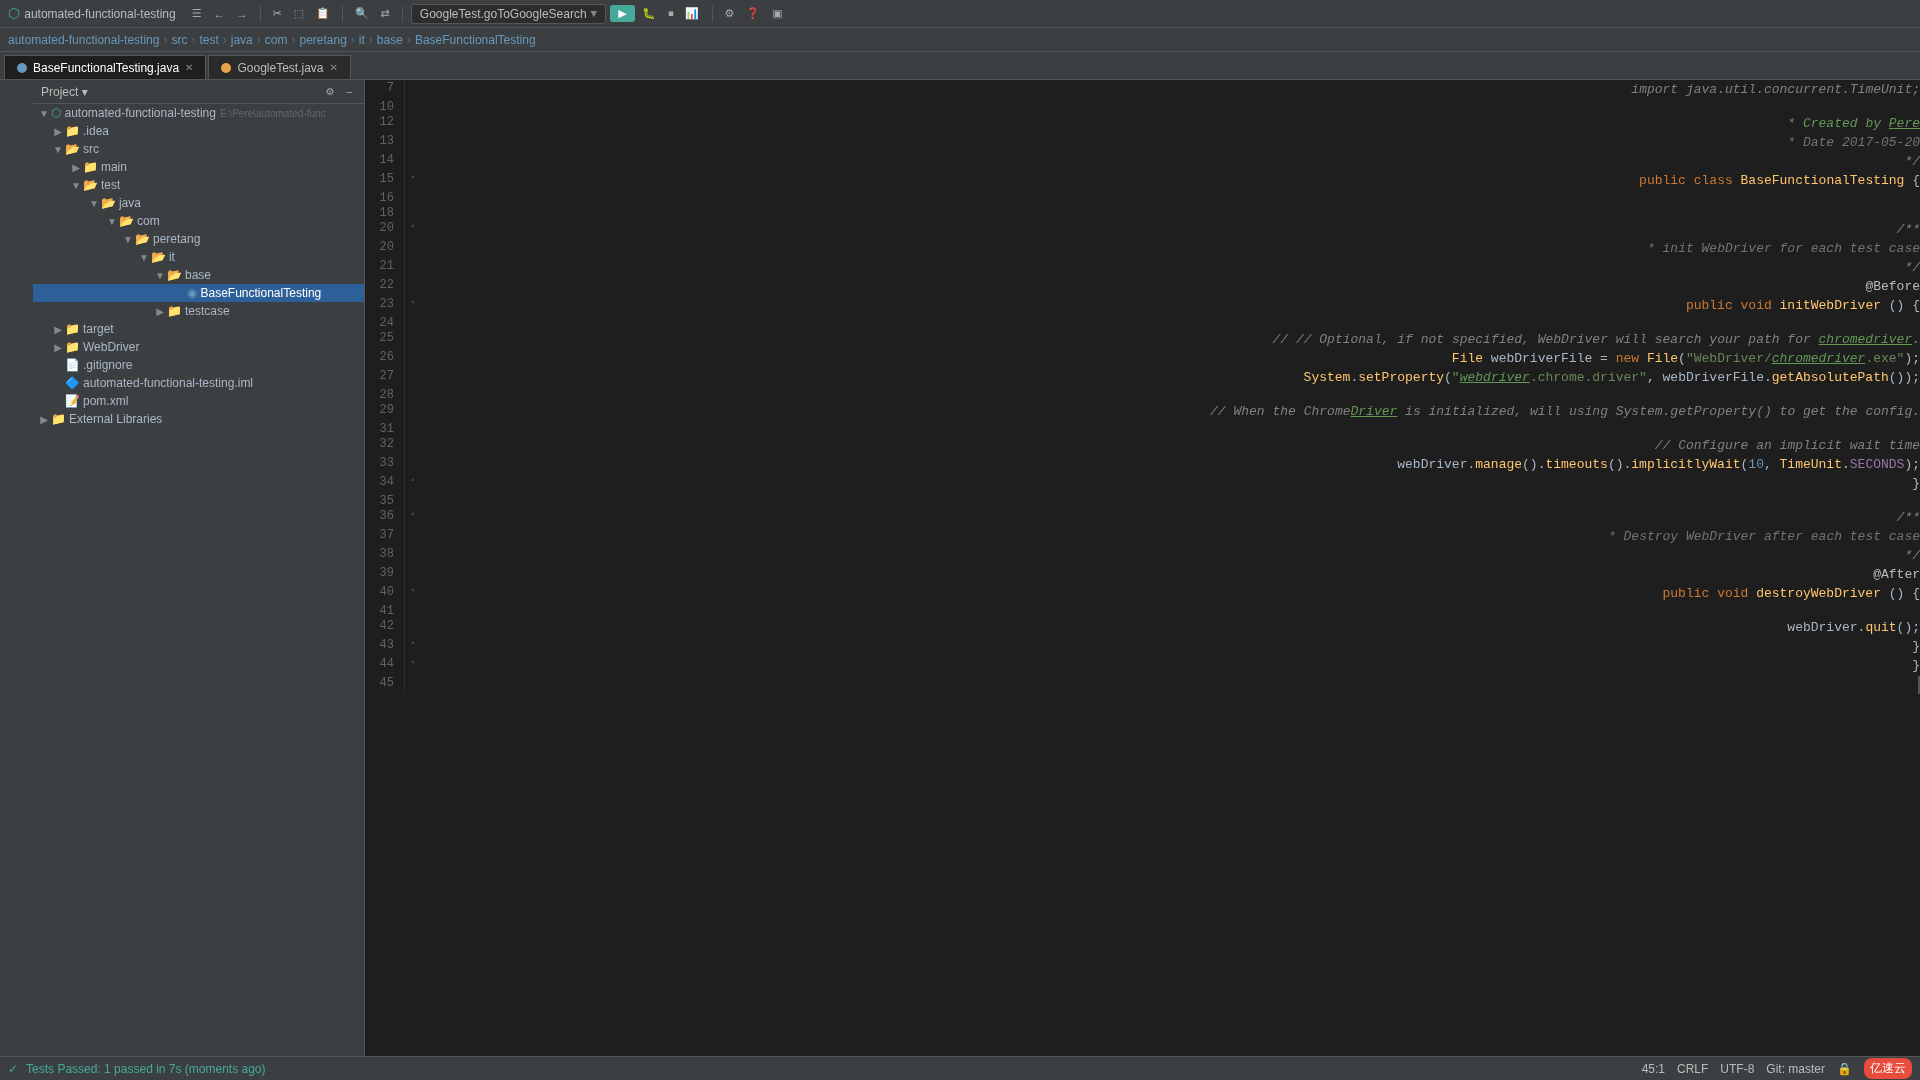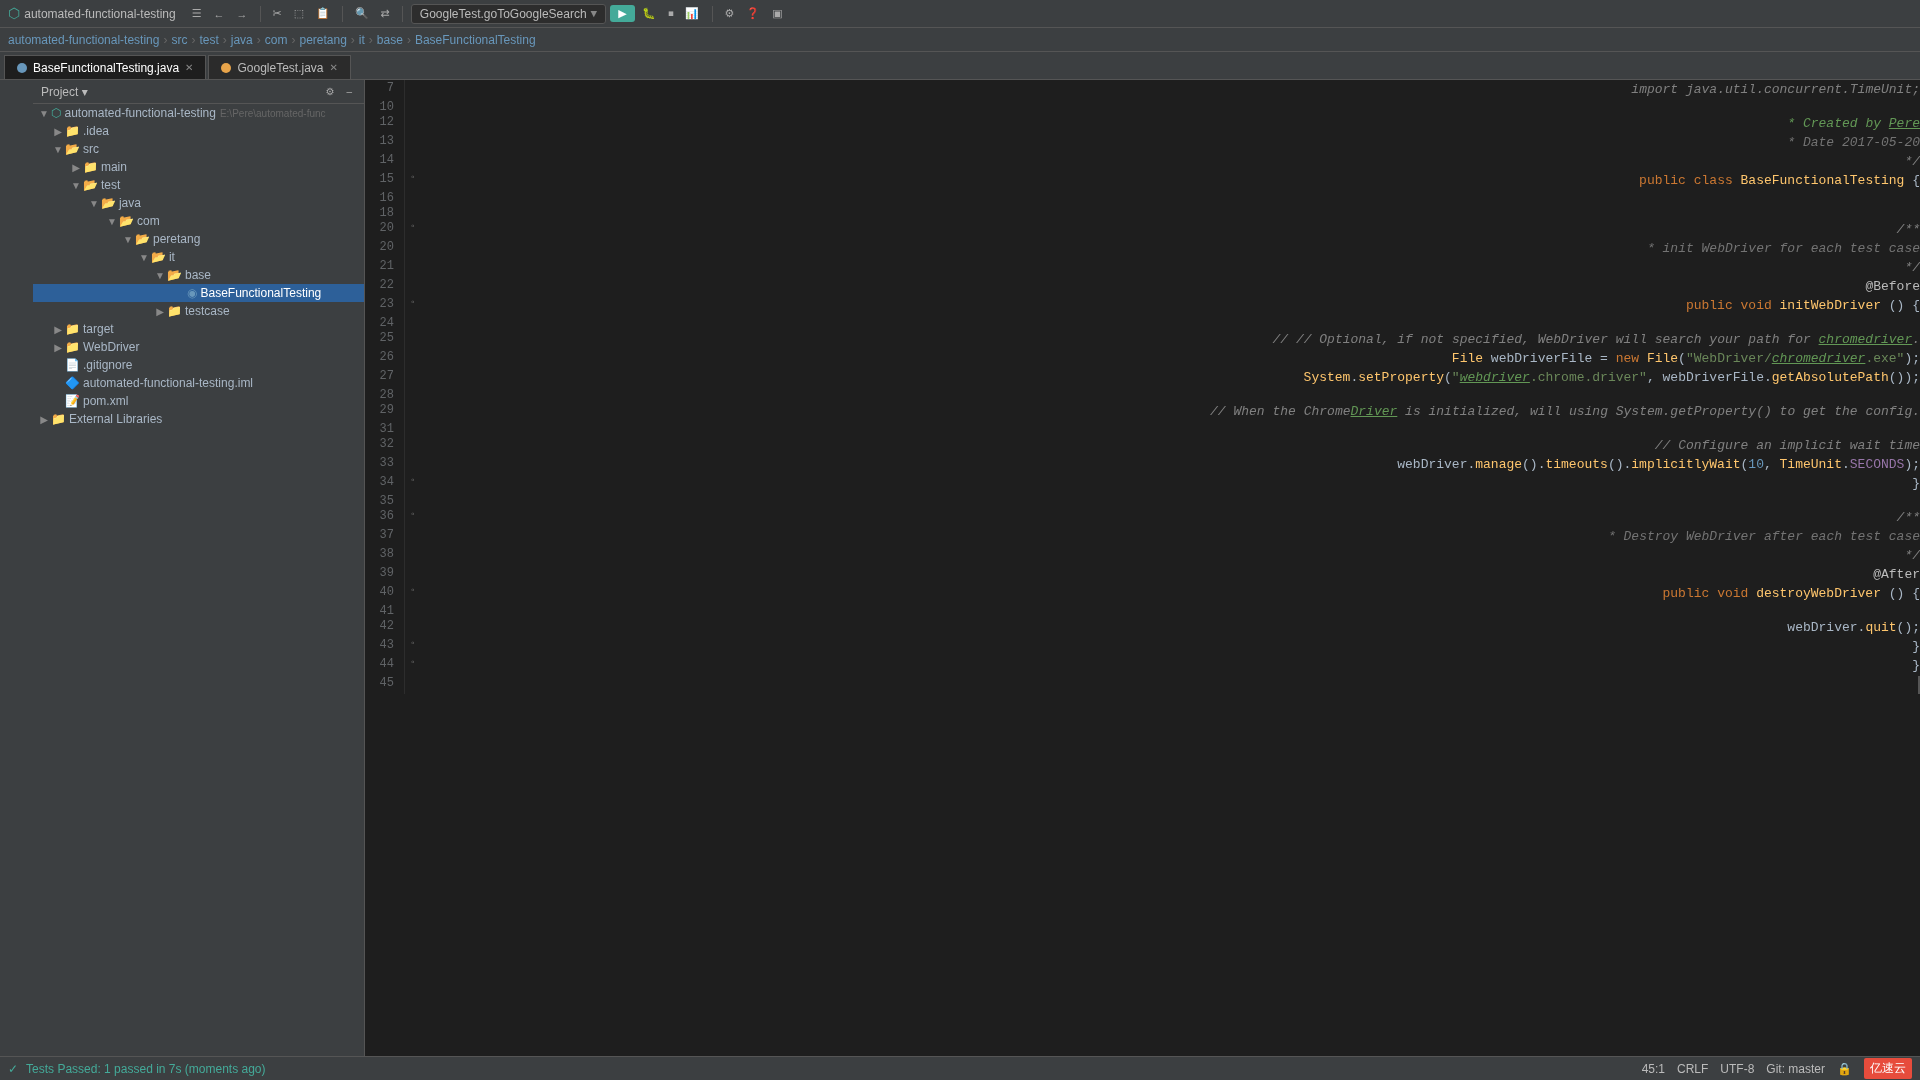--- a/index.html
+++ b/index.html
@@ -642,15 +642,15 @@
   <div class="status-left">
     <span style="color:#4a9;">✓</span>
     <span>Tests Passed: 1 passed in 7s (moments ago)</span>
   </div>
   <div class="status-right">
     <span>45:1</span>
     <span>CRLF</span>
     <span>UTF-8</span>
     <span>Git: master</span>
     <span>🔒</span>
-    <span style="background:#e74c3c;color:white;padding:2px 6px;border-radius:2px;font-family:Arial;">亿速云</span>
+    <span style="background:#e74c3c;color:white;padding:2px 6px;border-radius:8px;font-family:Arial;">亿速云</span>
   </div>
 </div>
 
 </body></html>

